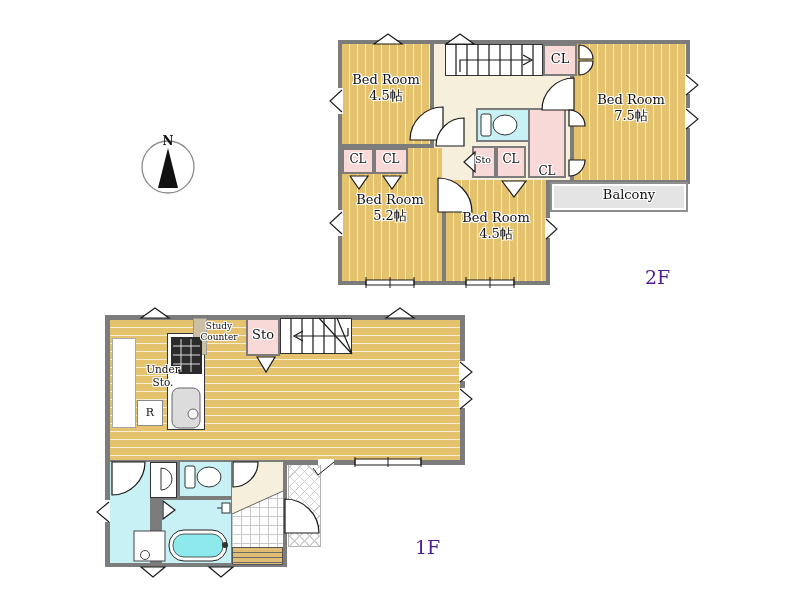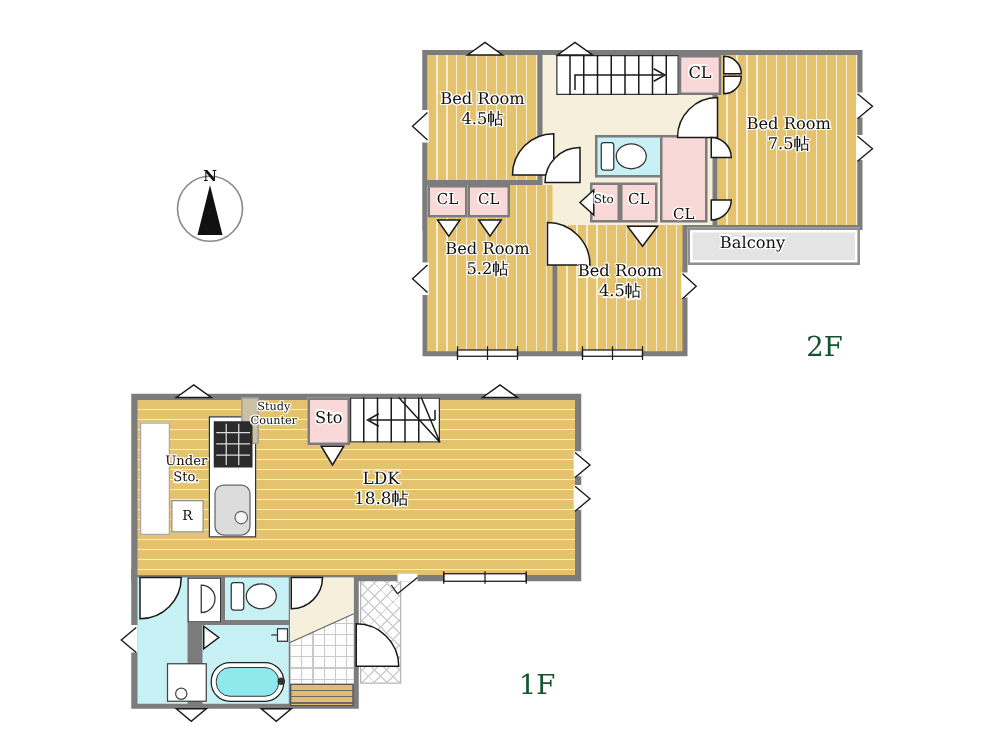--- a/index.html
+++ b/index.html
@@ -25,21 +25,21 @@
                      repeating-linear-gradient(to bottom,#c9c9c9 0 1px,transparent 1px 9px)}
   .tilediamond{background-color:#fff;border:1px solid #b5b5b5;box-sizing:border-box;
     background-image:repeating-linear-gradient(45deg,#cfcfcf 0 1px,transparent 1px 7px),
                      repeating-linear-gradient(-45deg,#cfcfcf 0 1px,transparent 1px 7px)}
   .porch{background:repeating-linear-gradient(to bottom,#e0bd72 0 4px,#6a6a6a 4px 5px);border:1px solid #555;box-sizing:border-box}
   .hallclip{background:var(--beige);clip-path:polygon(0 0,100% 0,100% 55%,0 100%)}
   .lbl{position:absolute;color:#101010;text-align:center;line-height:1.2;white-space:pre;z-index:6;
     text-shadow:1px 0 0 #fff,-1px 0 0 #fff,0 1px 0 #fff,0 -1px 0 #fff,1px 1px 0 #fff,-1px -1px 0 #fff,1px -1px 0 #fff,-1px 1px 0 #fff;}
   .overlay{position:absolute;left:0;top:0;overflow:visible;z-index:5;pointer-events:none}
   .z1{z-index:1}.z2{z-index:2}.z3{z-index:3}
-  .floor-tag{position:absolute;font-size:22px;color:#14532d;z-index:7}
+  .floor-tag{position:absolute;font-size:19px;color:#4c1d95;z-index:7}
 </style>
 </head>
 <body>
 
 <div class="plan" style="left:136px;top:128px;width:64px;height:66px">
   <svg width="64" height="66" viewBox="0 0 64 66">
     <circle cx="32" cy="39" r="26" fill="#fff" stroke="#8a8a8a" stroke-width="1.3"></circle>
     <polygon points="32,20 22,60 42,60" fill="#111"></polygon>
     <text x="32" y="17" text-anchor="middle" font-size="12" font-weight="bold" fill="#111">N</text>
   </svg>
@@ -114,21 +114,21 @@
   <div class="lbl" style="left:4px;top:32px;width:88px;font-size:13px"><span>Bed Room</span><br><span>4.5帖</span></div>
   <div class="lbl" style="left:238px;top:52px;width:110px;font-size:13px"><span>Bed Room</span><br><span>7.5帖</span></div>
   <div class="lbl" style="left:4px;top:152px;width:96px;font-size:13px"><span>Bed Room</span><br><span>5.2帖</span></div>
   <div class="lbl" style="left:108px;top:170px;width:100px;font-size:13px"><span>Bed Room</span><br><span>4.5帖</span></div>
   <div class="lbl" style="left:205px;top:11px;width:34px;font-size:13px">CL</div>
   <div class="lbl" style="left:4px;top:112px;width:32px;font-size:12px">CL</div>
   <div class="lbl" style="left:36px;top:112px;width:34px;font-size:12px">CL</div>
   <div class="lbl" style="left:158px;top:112px;width:30px;font-size:12px">CL</div>
   <div class="lbl" style="left:190px;top:124px;width:38px;font-size:12px">CL</div>
   <div class="lbl" style="left:131px;top:114px;width:28px;font-size:9.5px">Sto</div>
-  <div class="lbl" style="left:195px;top:147px;width:138px;font-size:13px">Balcony</div>
+  <div class="lbl" style="left:222px;top:147px;width:138px;font-size:13px">Balcony</div>
 </div>
 <div class="floor-tag" style="left:645px;top:266px">2F</div>
 
 <div class="plan" style="left:105px;top:315px;width:360px;height:260px">
 
   <div class="room tilediamond" style="left:183px;top:142px;width:33px;height:90px;z-index:0"></div>
 
   <div class="wallbase z1" style="left:0;top:0;width:360px;height:150px"></div>
   <div class="wallbase z1" style="left:0;top:140px;width:182px;height:112px"></div>
 
@@ -199,19 +199,18 @@
     <g>
       <rect x="66" y="22" width="31" height="37" fill="#2b2b2b"></rect>
       <path d="M68,31 H95 M68,40 H95 M68,49 H95 M76,24 V57 M86,24 V57" stroke="#ddd" stroke-width="1" fill="none"></path>
     </g>
     <g>
       <rect x="67" y="73" width="28" height="40" rx="7" fill="#dcdcdc" stroke="#666"></rect>
       <circle cx="88" cy="99" r="5" fill="#f5f5f5" stroke="#666"></circle>
     </g>
   </svg>
 
-  <div class="lbl" style="left:148px;top:60px;width:104px;font-size:13.5px"><span>LDK</span><br><span>18.8帖</span></div>
-  <div class="lbl" style="left:14px;top:48px;width:60px;font-size:10.5px"><span>Under</span><br><span>Sto.</span></div>
+  <div class="lbl" style="left:28px;top:48px;width:60px;font-size:10.5px"><span>Under</span><br><span>Sto.</span></div>
   <div class="lbl" style="left:32px;top:91px;width:26px;font-size:11px">R</div>
   <div class="lbl" style="left:90px;top:6px;width:48px;font-size:9px"><span>Study</span><br><span>Counter</span></div>
   <div class="lbl" style="left:141px;top:12px;width:34px;font-size:13px">Sto</div>
 </div>
 <div class="floor-tag" style="left:415px;top:536px">1F</div>
 
 </body></html>

